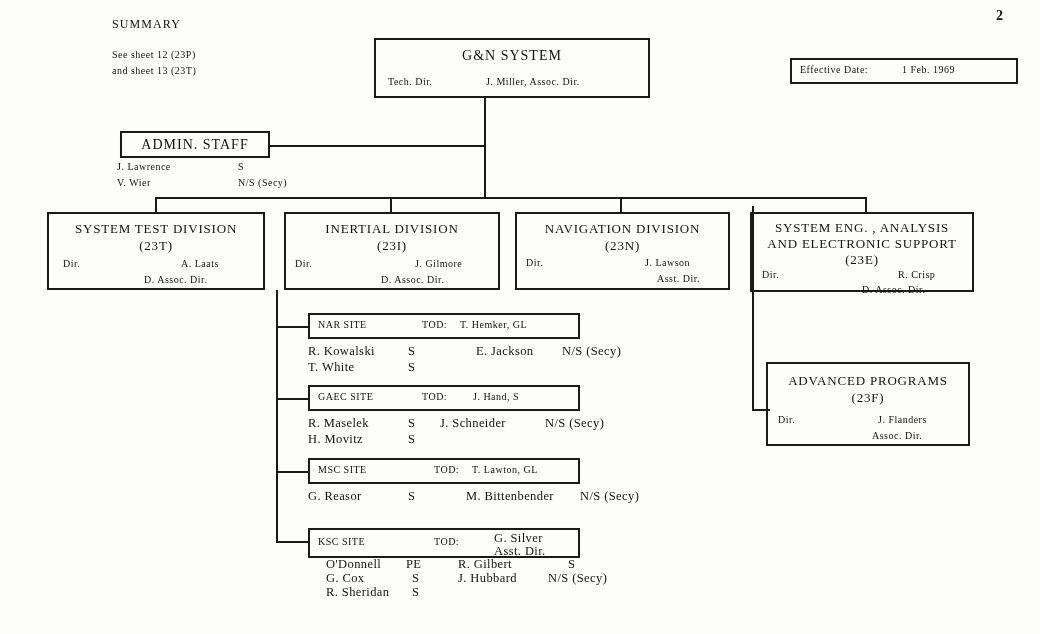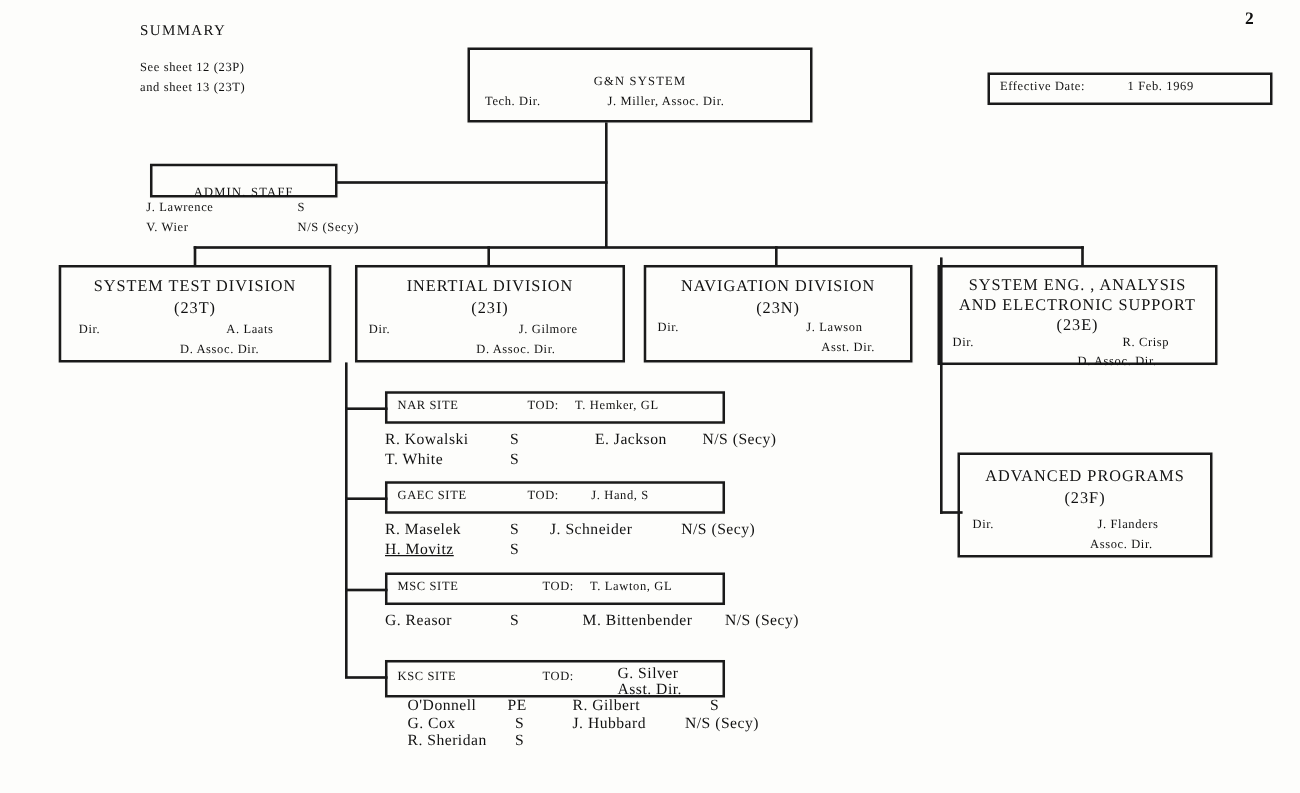--- a/index.html
+++ b/index.html
@@ -35,21 +35,21 @@
     width: 2px;
   }
   .txt {
     position: absolute;
     white-space: pre;
     line-height: 1.18;
     letter-spacing: 0.4px;
   }
   
   .t-head    { font-size: 12px; letter-spacing: 1.1px; }
-  .t-title   { font-size: 10px;   letter-spacing: 1.0px; margin-top: 12px; }
+  .t-title   { font-size: 14px;   letter-spacing: 1.0px; }
   .t-sub     { font-size: 13px;   letter-spacing: 0.8px; }
   .t-body    { font-size: 10px;   letter-spacing: 0.5px; }
   .t-small   { font-size: 12.5px; letter-spacing: 0.4px; }
   .t-page    { font-size: 14px; font-weight: 700; }
   .center    { text-align: center; }
   
   .box, .line-h, .line-v { box-shadow: 0 0 0.5px rgba(0,0,0,0.35); }
 </style>
 </head>
 <body>
@@ -153,21 +153,21 @@
   <div class="txt t-small" style="left:476px; top:344px;">E. Jackson</div>
   <div class="txt t-small" style="left:562px; top:344px;">N/S (Secy)</div>
 
   <div class="box" style="left:308px; top:385px; width:272px; height:26px;">
     <div class="txt t-body" style="left:8px; top:4px;">GAEC SITE</div>
     <div class="txt t-body" style="left:112px; top:4px;">TOD:</div>
     <div class="txt t-body" style="left:163px; top:4px;">J. Hand, S</div>
   </div>
   <div class="txt t-small" style="left:308px; top:416px;">R. Maselek</div>
   <div class="txt t-small" style="left:408px; top:416px;">S</div>
-  <div class="txt t-small" style="left:308px; top:432px;text-decoration:underline;">H. Movitz</div>
+  <div class="txt t-small" style="left:308px; top:432px;">H. Movitz</div>
   <div class="txt t-small" style="left:408px; top:432px;">S</div>
   <div class="txt t-small" style="left:440px; top:416px;">J. Schneider</div>
   <div class="txt t-small" style="left:545px; top:416px;">N/S (Secy)</div>
 
   <div class="box" style="left:308px; top:458px; width:272px; height:26px;">
     <div class="txt t-body" style="left:8px; top:4px;">MSC SITE</div>
     <div class="txt t-body" style="left:124px; top:4px;">TOD:</div>
     <div class="txt t-body" style="left:162px; top:4px;">T. Lawton, GL</div>
   </div>
   <div class="txt t-small" style="left:308px; top:489px;">G. Reasor</div>

